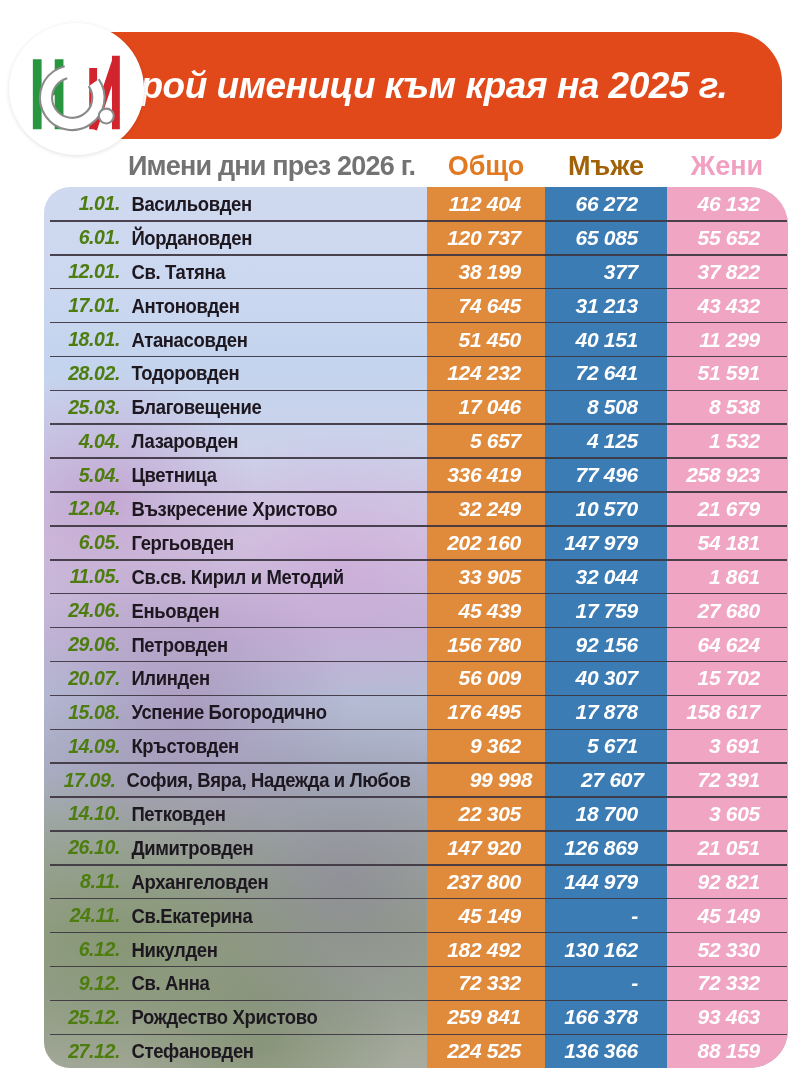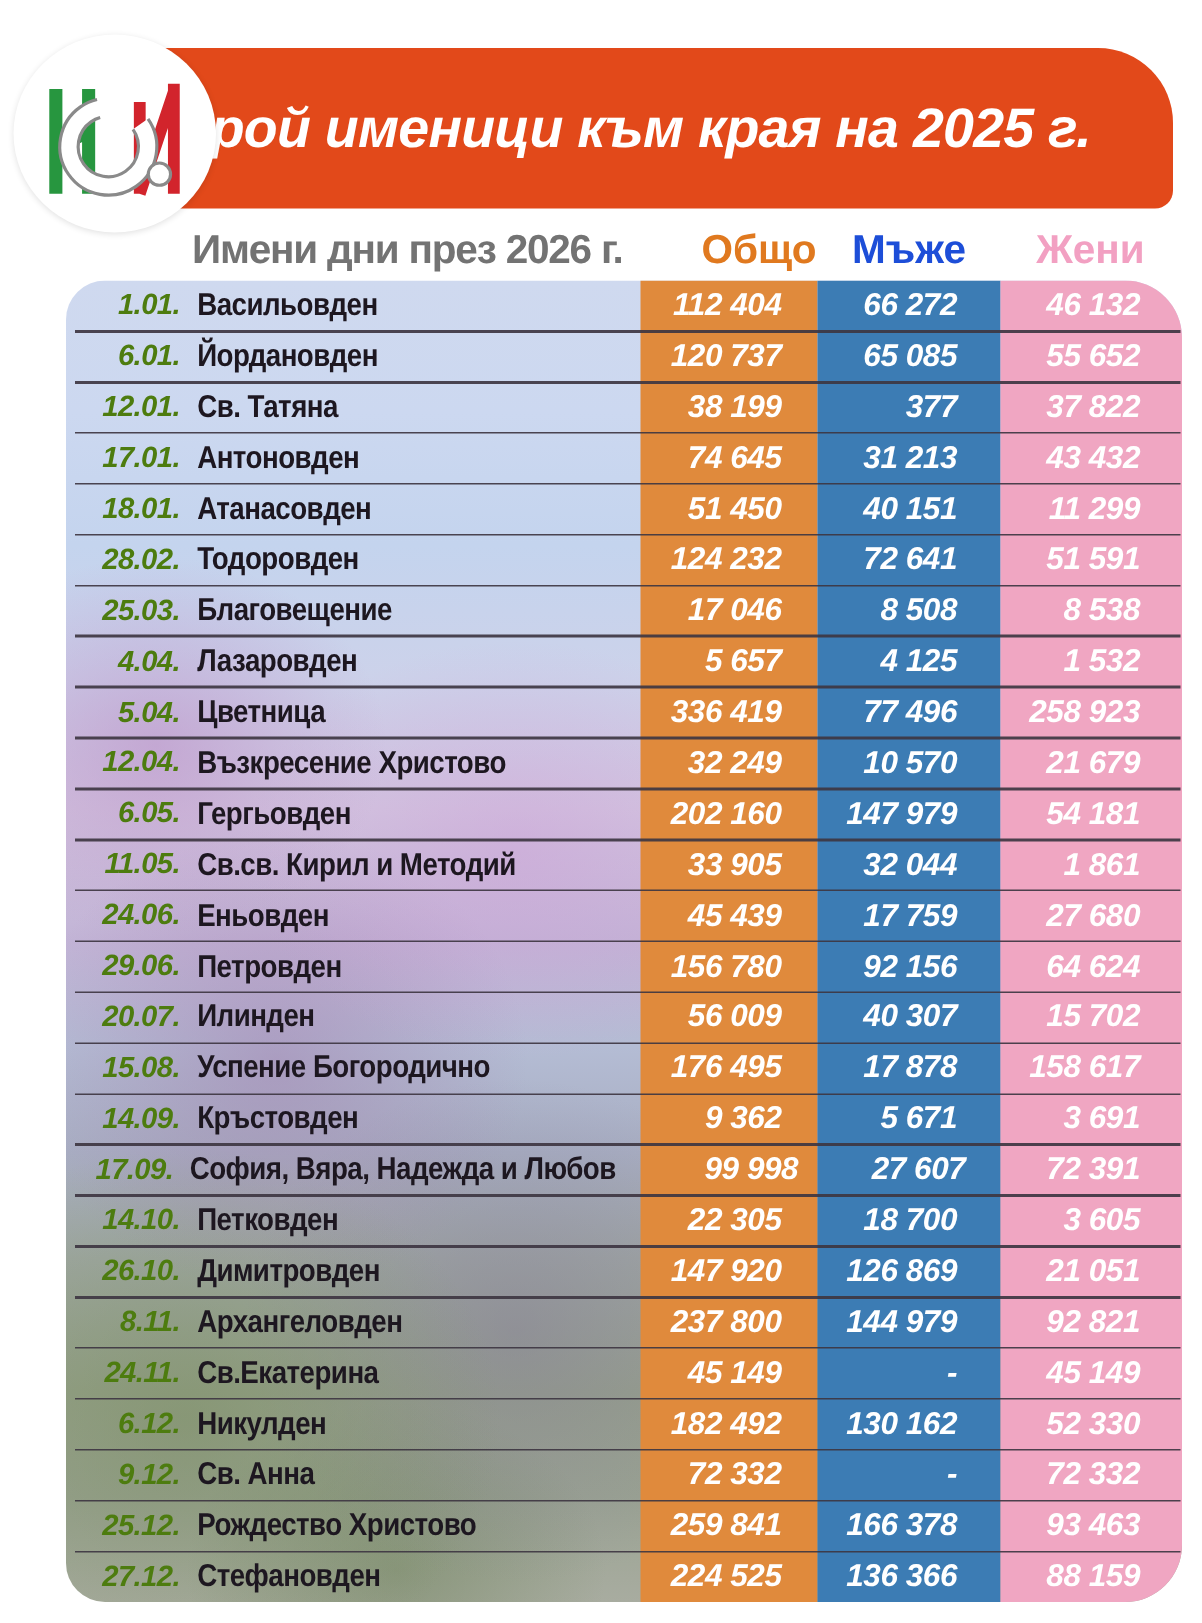--- a/index.html
+++ b/index.html
@@ -17,21 +17,21 @@
 
   
   .logo{position:absolute;left:9px;top:23px;width:135px;height:132px;background:#ffffff;
     border-radius:50%;display:flex;align-items:center;justify-content:center;
     box-shadow:0 1px 4px rgba(0,0,0,0.12);}
 
   
   .colhead{position:absolute;top:149px;height:34px;font-weight:bold;font-size:27px;
     line-height:34px;white-space:nowrap;}
   .colhead.namehdr{left:128px;color:#737373;letter-spacing:-0.8px;}
-  .colhead.c-total{left:447px;width:118px;text-align:center;}
+  .colhead.c-total{left:427px;width:118px;text-align:center;}
   .colhead.c-men{left:545px;width:122px;text-align:center;}
   .colhead.c-women{left:667px;width:120px;text-align:center;}
 
   
   .table{position:absolute;left:44px;top:187px;width:744px;height:881px;
     border-radius:26px 38px 38px 26px;overflow:hidden;}
   .photo-bg{position:absolute;inset:0;
     background:
       radial-gradient(220px 180px at 60px 310px,  rgba(186,138,196,0.55), transparent 70%),
       radial-gradient(260px 200px at 300px 380px, rgba(205,160,215,0.50), transparent 70%),
@@ -82,21 +82,21 @@
         <circle cx="62" cy="76" r="37" fill="none" stroke="#8a8a8a" stroke-width="2.4" stroke-dasharray="188 45"></circle>
         <circle cx="62" cy="76" r="23" fill="none" stroke="#8a8a8a" stroke-width="2.4" stroke-dasharray="116 29"></circle>
       </g>
 
       <circle cx="101" cy="97" r="8.5" fill="#ffffff" stroke="#8a8a8a" stroke-width="2.4"></circle>
     </svg>
   </div>
 
   <div class="colhead namehdr">Имени дни през 2026 г.</div>
   <div class="colhead c-total" style="color: rgb(224, 121, 31);">Общо</div>
-  <div class="colhead c-men" style="color: #1d4ed8;">Мъже</div>
+  <div class="colhead c-men" style="color: #a16207;">Мъже</div>
   <div class="colhead c-women" style="color: rgb(242, 160, 194);">Жени</div>
 
   <div class="table">
     <div class="photo-bg"></div>
     <div class="band b-total" style="background: rgb(224, 138, 60);"></div>
     <div class="band b-men" style="background: rgb(60, 124, 180);"></div>
     <div class="band b-women" style="background: rgb(240, 166, 194);"></div>
     <div class="rows">
   <div class="row">
     <div class="cell date">1.01.</div>

